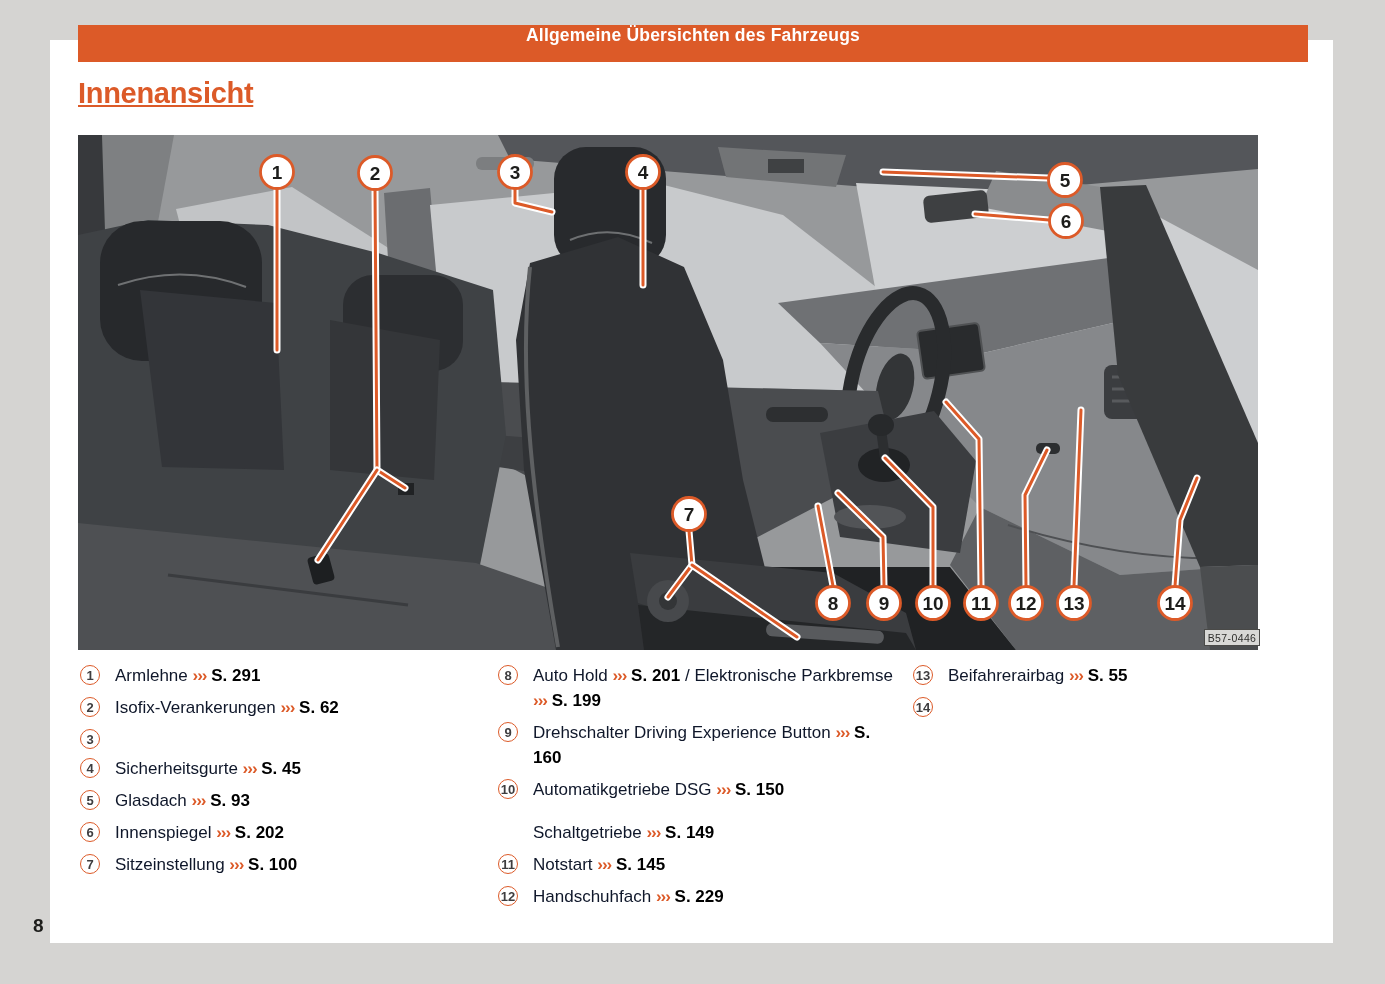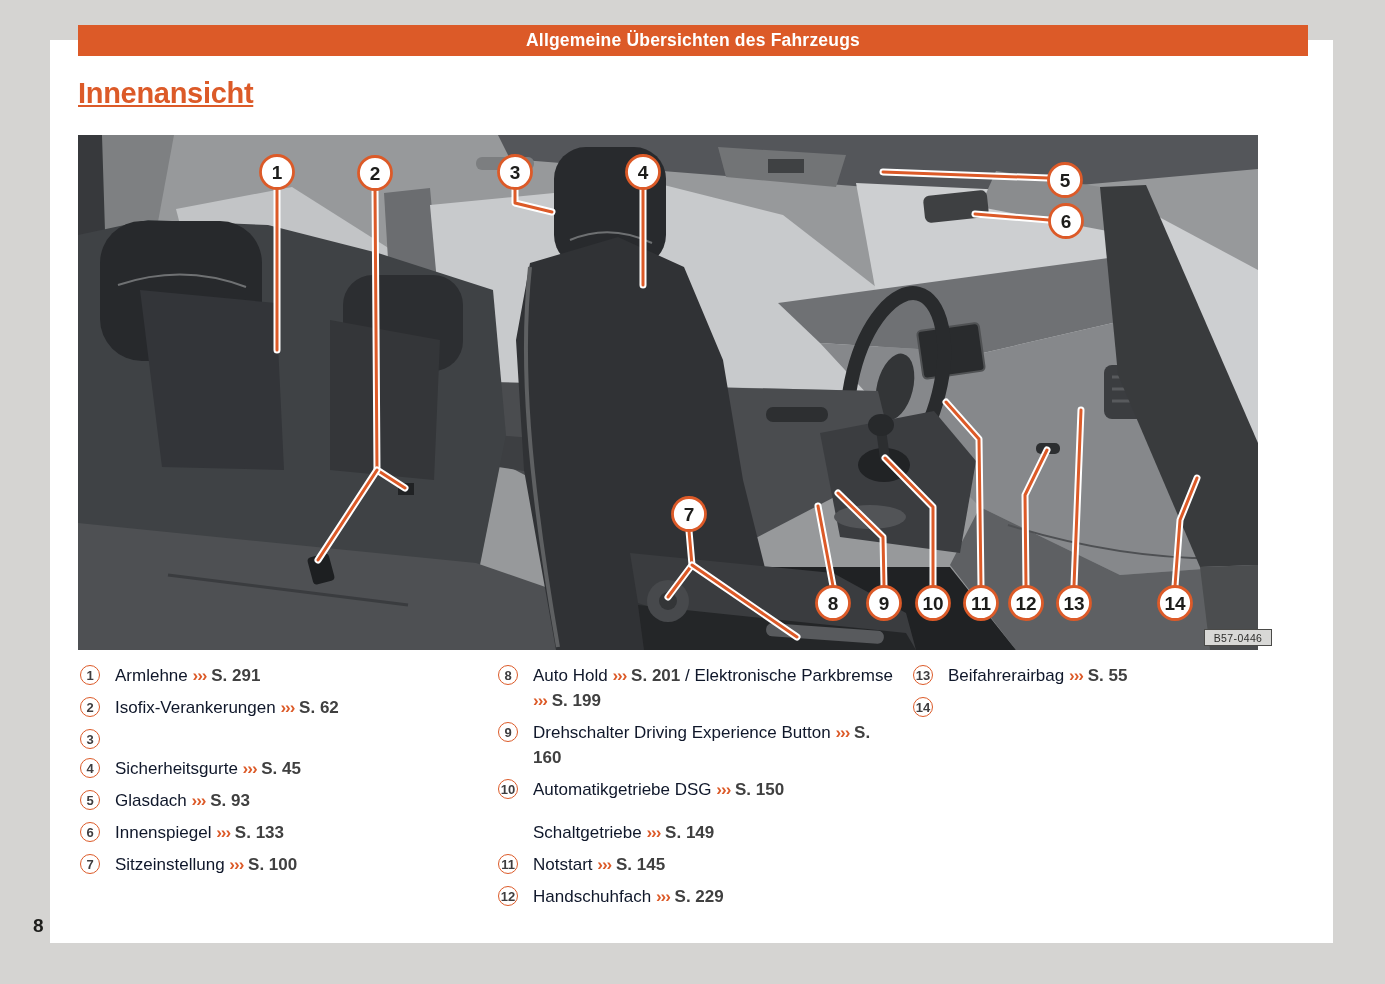--- a/index.html
+++ b/index.html
@@ -3,32 +3,32 @@
 <meta charset="utf-8">
 <style>
   html,body{margin:0;padding:0;}
   body{
     width:1385px;height:984px;position:relative;overflow:hidden;
     background:#D5D4D2;
     font-family:"Liberation Sans", sans-serif;
   }
   .page{position:absolute;left:50px;top:40px;width:1283px;height:903px;background:#FFFFFF;}
   .header-bar{
-    position:absolute;left:78px;top:25px;width:1230px;height:31px;
-    background:#DC5A28;display:flex;align-items:center;justify-content:center;
+    position:absolute;left:78px;top:25px;width:1230px;height:37px;
+    background:#DC5A28;display:flex;justify-content:center;
   }
   .header-bar span{color:#FFFFFF;font-weight:700;font-size:17.5px;letter-spacing:.2px;}
   .page-title{
     position:absolute;left:78px;top:77px;
     color:#DC5A28;font-size:29px;font-weight:800;letter-spacing:-.3px;text-decoration:underline;
   }
   .figure{position:absolute;left:78px;top:135px;width:1180px;height:515px;background:#97999B;}
   .figure svg{display:block;width:1180px;height:515px;}
   .figure-code{
-    position:absolute;left:1204px;top:629px;width:68px;height:17px;
+    position:absolute;left:1204px;top:629px;width:56px;height:17px;
     background:#D8D8D6;border:1px solid #4A4A48;box-sizing:border-box;
     display:flex;align-items:center;justify-content:center;
     font-size:10.5px;color:#2E2E2C;letter-spacing:.4px;
   }
   .legend-col{position:absolute;top:663px;}
   #legend-col-1{left:80px;width:410px;}
   #legend-col-2{left:498px;width:405px;}
   #legend-col-3{left:913px;width:400px;}
   #legend-col-3 .legend-text{max-width:345px;}
   .legend-item{display:flex;align-items:flex-start;margin-bottom:7px;}
@@ -36,21 +36,21 @@
   .legend-num{flex:0 0 35px;width:35px;padding-top:2px;}
   .num-circle{
     display:inline-flex;width:20px;height:20px;box-sizing:border-box;
     border:1.7px solid #DC5A28;border-radius:50%;
     align-items:center;justify-content:center;
     font-size:13px;font-weight:700;color:#3E3D3F;
   }
   .legend-text{font-size:17px;line-height:25px;color:#414042;}
   .seg-t{color:#0f172a;}
   .seg-c{color:#DC5A28;font-weight:700;letter-spacing:-1px;}
-  .seg-r{color:#404040;font-weight:700;}
+  .seg-r{color:#000000;font-weight:700;}
   .page-number{
     position:absolute;left:33px;top:915px;
     font-size:19px;font-weight:700;color:#1D1D1B;
   }
 </style>
 </head>
 <body>
 
 <div class="page"></div>
 
@@ -259,21 +259,21 @@
     <div class="legend-item">
       <span class="legend-num"><span class="num-circle">4</span></span>
       <span class="legend-text"><span class="seg-t">Sicherheitsgurte </span><span class="seg-c">›››</span><span class="seg-r"> S. 45</span></span>
     </div>
     <div class="legend-item">
       <span class="legend-num"><span class="num-circle">5</span></span>
       <span class="legend-text"><span class="seg-t">Glasdach </span><span class="seg-c">›››</span><span class="seg-r"> S. 93</span></span>
     </div>
     <div class="legend-item">
       <span class="legend-num"><span class="num-circle">6</span></span>
-      <span class="legend-text"><span class="seg-t">Innenspiegel </span><span class="seg-c">›››</span><span class="seg-r"> S. 133</span></span>
+      <span class="legend-text"><span class="seg-t">Innenspiegel </span><span class="seg-c">›››</span><span class="seg-r"> S. 202</span></span>
     </div>
     <div class="legend-item">
       <span class="legend-num"><span class="num-circle">7</span></span>
       <span class="legend-text"><span class="seg-t">Sitzeinstellung </span><span class="seg-c">›››</span><span class="seg-r"> S. 100</span></span>
     </div>
   </div>
 <div class="legend-col" id="legend-col-2">
     <div class="legend-item">
       <span class="legend-num"><span class="num-circle">8</span></span>
       <span class="legend-text"><span class="seg-t">Auto Hold </span><span class="seg-c">›››</span><span class="seg-r"> S. 201</span><span class="seg-t"> / Elektronische Park­bremse </span><span class="seg-c">›››</span><span class="seg-r"> S. 199</span></span>

